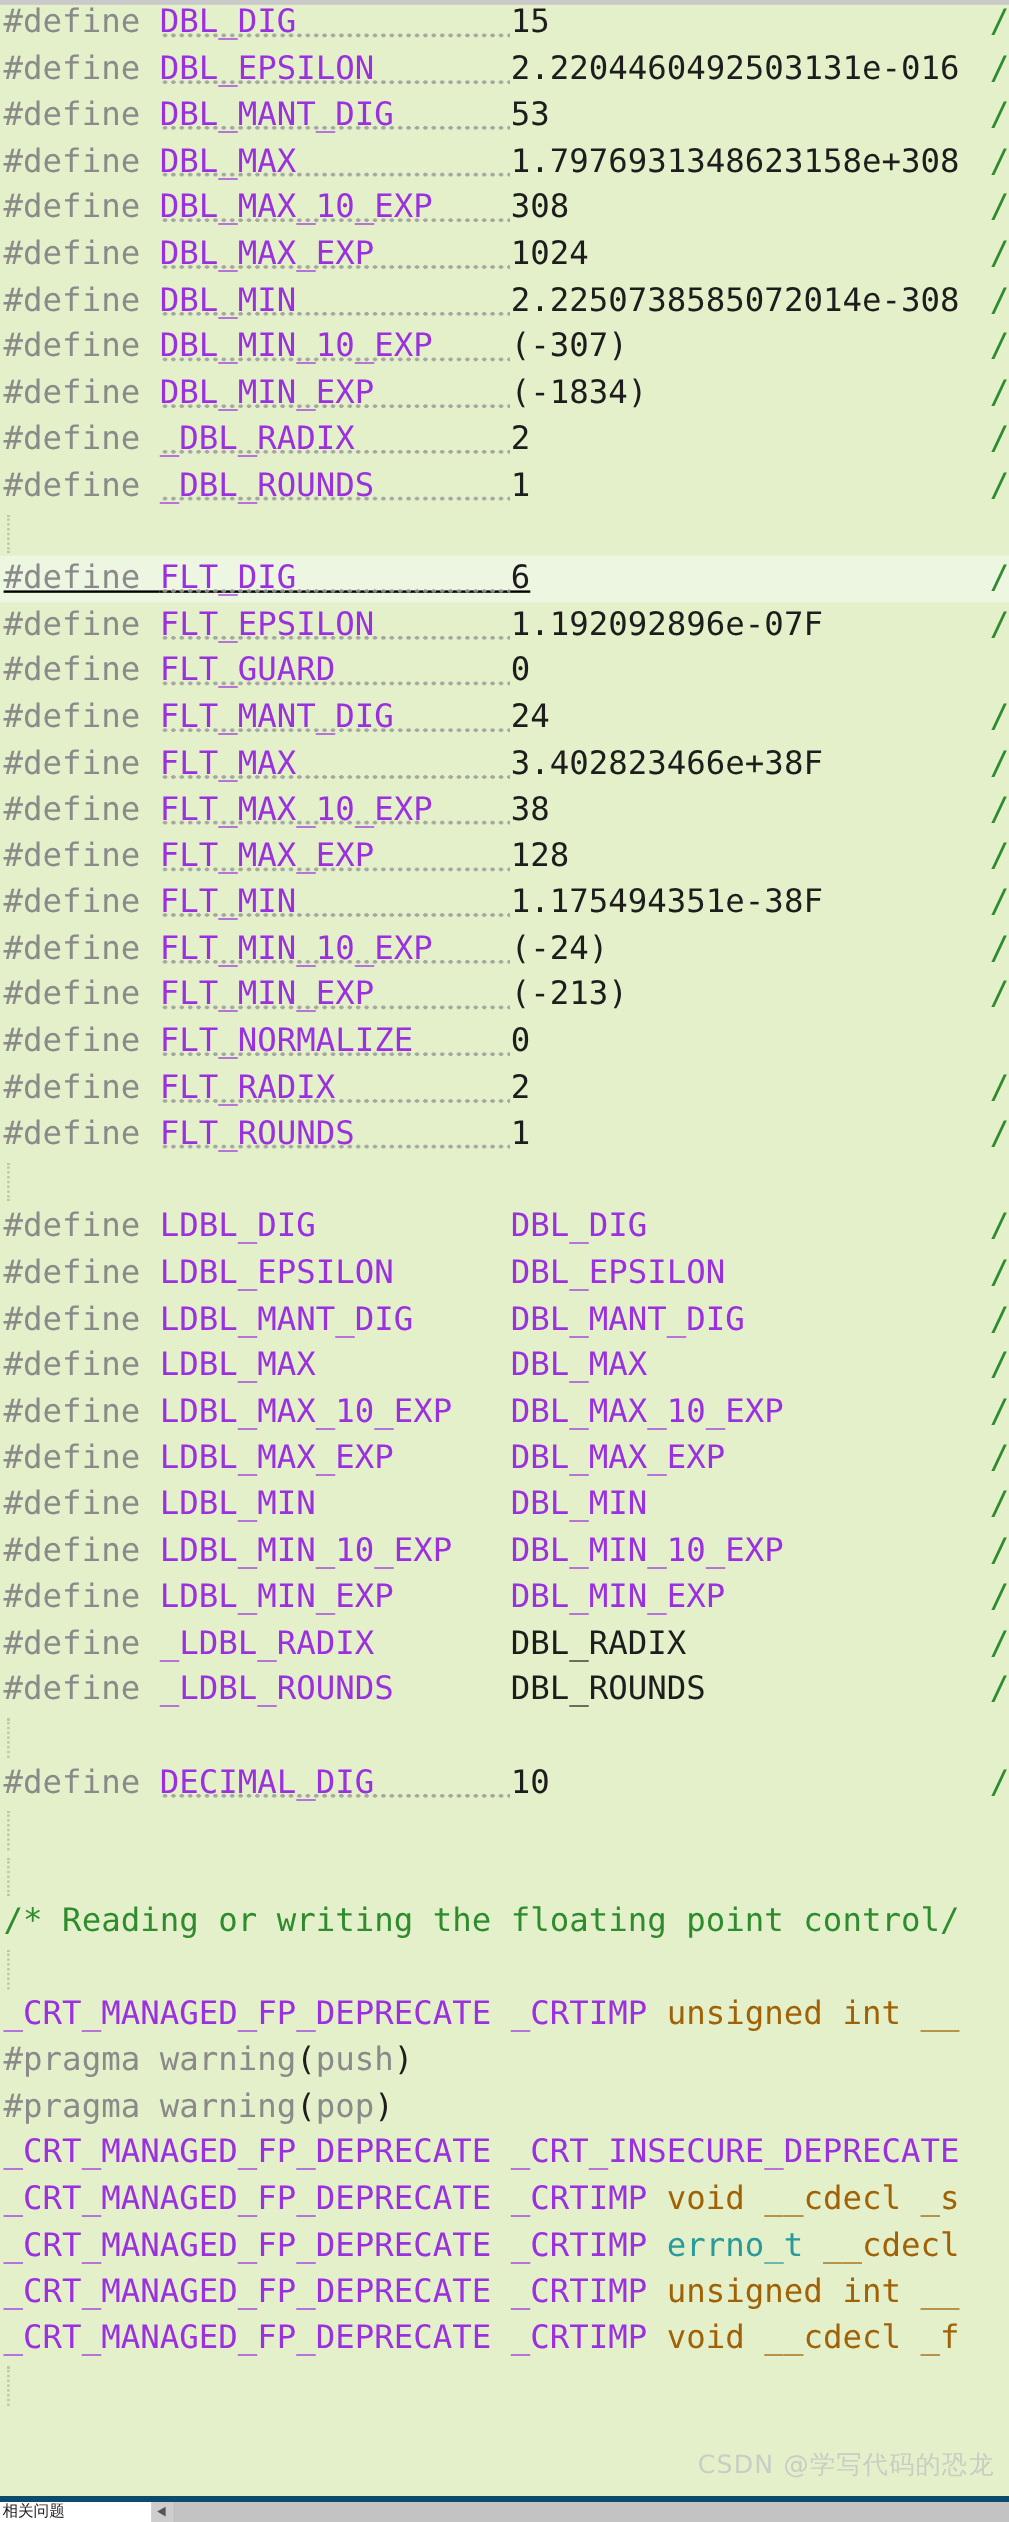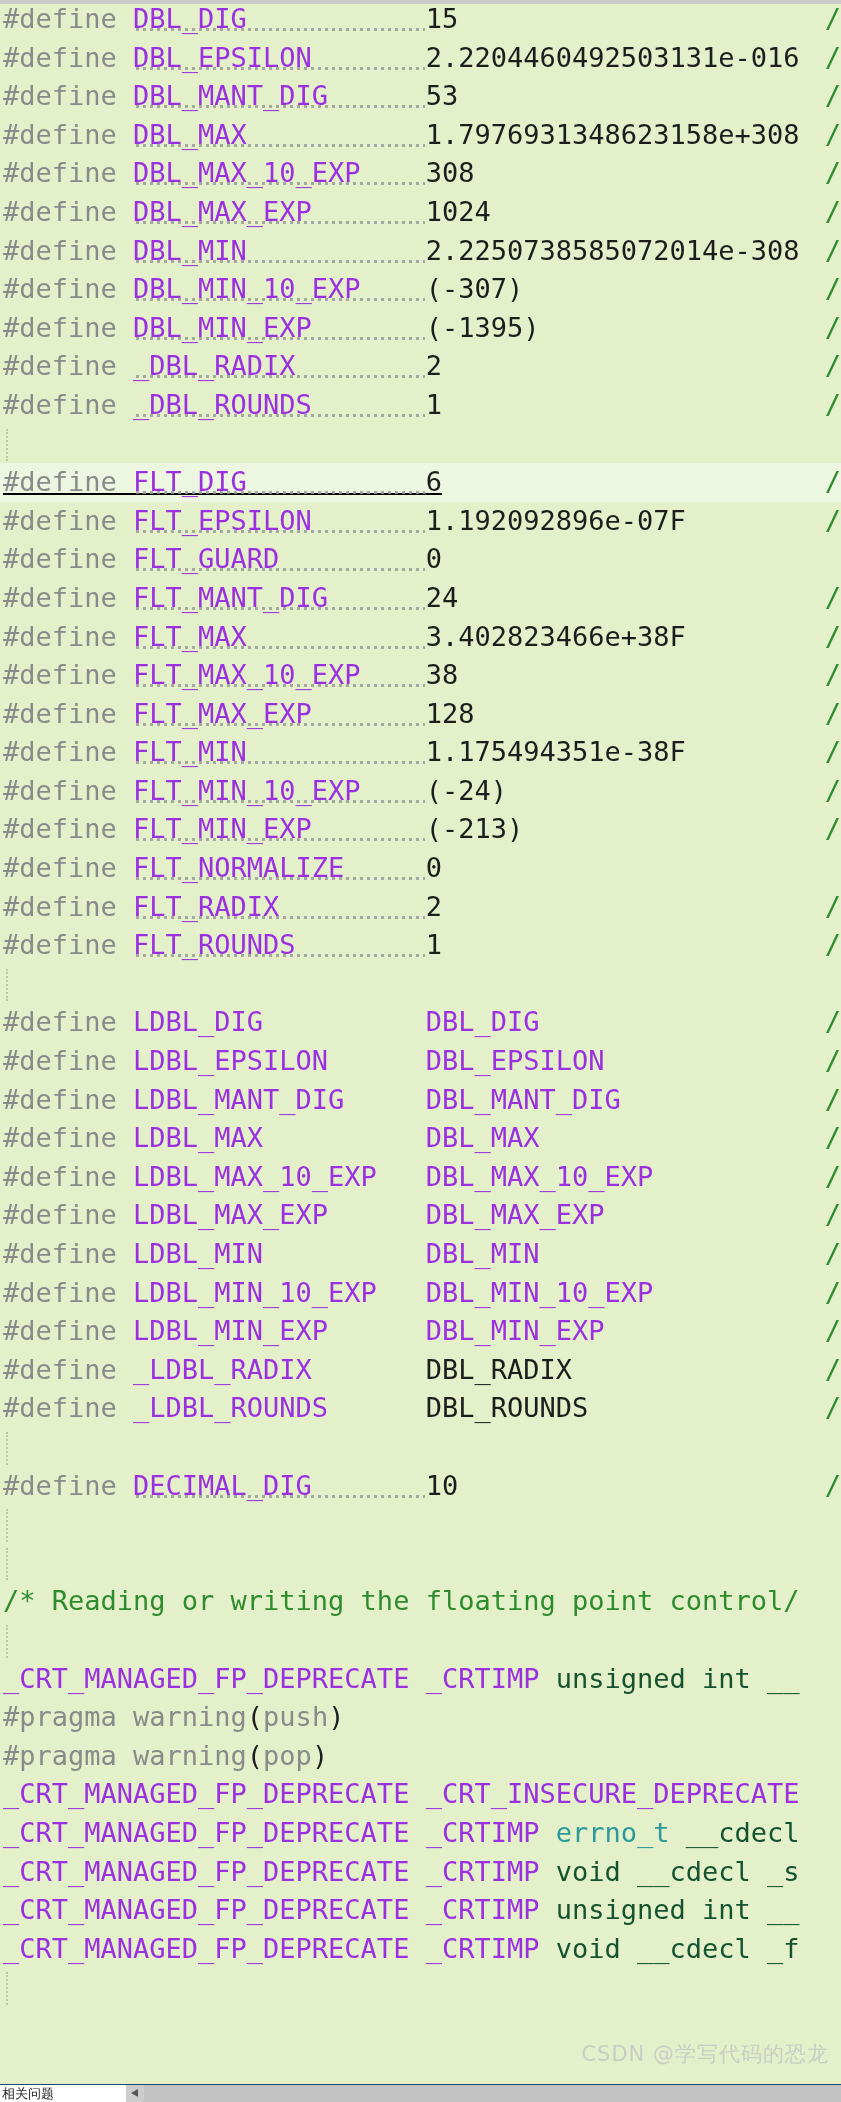--- a/index.html
+++ b/index.html
@@ -47,21 +47,21 @@
   }
   .line.current {
     background: #edf6e1;
     text-decoration: underline;
   }
   
   .tok-pp    { color: #8a8a8a; }            
   .tok-macro { color: #9b30e0; }            
   .tok-num   { color: #1d1d1d; }
   .tok-comment { color: #2e8b2e; }          
-  .tok-keyword { color: #14532d; }          
+  .tok-keyword { color: #a16207; }          
   .tok-type  { color: #2a9a9a; }            
   .tok-punct { color: #1d1d1d; }
 
   
   .squig {
     position: relative;
   }
   .squig::after {
     content: "";
     position: absolute;
@@ -98,21 +98,21 @@
   
   .bottom-bar {
     position: absolute;
     left: 0; bottom: 0;
     width: 841px;
     height: 17px;
     background: #f2f2f2;
     display: flex;
     align-items: stretch;
     z-index: 7;
-    border-top: 1px solid #0c4a6e;
+    border-top: 5px solid #0c4a6e;
   }
   .bottom-tab {
     width: 126px;
     background: #ffffff;
     color: #222;
     font-family: "DejaVu Sans", "Liberation Sans", sans-serif;
     font-size: 13px;
     line-height: 17px;
     padding-left: 2px;
     box-sizing: border-box;
@@ -165,21 +165,21 @@
 
   <div class="code-area" id="code-area">
       <div class="line"><span class="tok-pp">#define </span><span class="tok-macro squig">DBL_DIG           </span><span class="tok-num">15</span><span class="tok-comment" style="position: absolute; right: 0px;">/</span></div>
       <div class="line"><span class="tok-pp">#define </span><span class="tok-macro squig">DBL_EPSILON       </span><span class="tok-num">2.2204460492503131e-016</span><span class="tok-comment" style="position: absolute; right: 0px;">/</span></div>
       <div class="line"><span class="tok-pp">#define </span><span class="tok-macro squig">DBL_MANT_DIG      </span><span class="tok-num">53</span><span class="tok-comment" style="position: absolute; right: 0px;">/</span></div>
       <div class="line"><span class="tok-pp">#define </span><span class="tok-macro squig">DBL_MAX           </span><span class="tok-num">1.7976931348623158e+308</span><span class="tok-comment" style="position: absolute; right: 0px;">/</span></div>
       <div class="line"><span class="tok-pp">#define </span><span class="tok-macro squig">DBL_MAX_10_EXP    </span><span class="tok-num">308</span><span class="tok-comment" style="position: absolute; right: 0px;">/</span></div>
       <div class="line"><span class="tok-pp">#define </span><span class="tok-macro squig">DBL_MAX_EXP       </span><span class="tok-num">1024</span><span class="tok-comment" style="position: absolute; right: 0px;">/</span></div>
       <div class="line"><span class="tok-pp">#define </span><span class="tok-macro squig">DBL_MIN           </span><span class="tok-num">2.2250738585072014e-308</span><span class="tok-comment" style="position: absolute; right: 0px;">/</span></div>
       <div class="line"><span class="tok-pp">#define </span><span class="tok-macro squig">DBL_MIN_10_EXP    </span><span class="tok-num">(-307)</span><span class="tok-comment" style="position: absolute; right: 0px;">/</span></div>
-      <div class="line"><span class="tok-pp">#define </span><span class="tok-macro squig">DBL_MIN_EXP       </span><span class="tok-num">(-1395)</span><span class="tok-comment" style="position: absolute; right: 0px;">/</span></div>
+      <div class="line"><span class="tok-pp">#define </span><span class="tok-macro squig">DBL_MIN_EXP       </span><span class="tok-num">(-1834)</span><span class="tok-comment" style="position: absolute; right: 0px;">/</span></div>
       <div class="line"><span class="tok-pp">#define </span><span class="tok-macro squig">_DBL_RADIX        </span><span class="tok-num">2</span><span class="tok-comment" style="position: absolute; right: 0px;">/</span></div>
       <div class="line"><span class="tok-pp">#define </span><span class="tok-macro squig">_DBL_ROUNDS       </span><span class="tok-num">1</span><span class="tok-comment" style="position: absolute; right: 0px;">/</span></div>
       <div class="line"><span class="guide"></span> </div>
       <div class="line current"><span class="tok-pp">#define </span><span class="tok-macro squig">FLT_DIG           </span><span class="tok-num">6</span><span class="tok-comment" style="position: absolute; right: 0px;">/</span></div>
       <div class="line"><span class="tok-pp">#define </span><span class="tok-macro squig">FLT_EPSILON       </span><span class="tok-num">1.192092896e-07F</span><span class="tok-comment" style="position: absolute; right: 0px;">/</span></div>
       <div class="line"><span class="tok-pp">#define </span><span class="tok-macro squig">FLT_GUARD         </span><span class="tok-num">0</span></div>
       <div class="line"><span class="tok-pp">#define </span><span class="tok-macro squig">FLT_MANT_DIG      </span><span class="tok-num">24</span><span class="tok-comment" style="position: absolute; right: 0px;">/</span></div>
       <div class="line"><span class="tok-pp">#define </span><span class="tok-macro squig">FLT_MAX           </span><span class="tok-num">3.402823466e+38F</span><span class="tok-comment" style="position: absolute; right: 0px;">/</span></div>
       <div class="line"><span class="tok-pp">#define </span><span class="tok-macro squig">FLT_MAX_10_EXP    </span><span class="tok-num">38</span><span class="tok-comment" style="position: absolute; right: 0px;">/</span></div>
       <div class="line"><span class="tok-pp">#define </span><span class="tok-macro squig">FLT_MAX_EXP       </span><span class="tok-num">128</span><span class="tok-comment" style="position: absolute; right: 0px;">/</span></div>
@@ -204,22 +204,22 @@
       <div class="line"><span class="guide"></span> </div>
       <div class="line"><span class="tok-pp">#define </span><span class="tok-macro squig">DECIMAL_DIG       </span><span class="tok-num">10</span><span class="tok-comment" style="position: absolute; right: 0px;">/</span></div>
       <div class="line"><span class="guide"></span> </div>
       <div class="line"><span class="guide"></span> </div>
       <div class="line"><span class="tok-comment">/* Reading or writing the floating point control/</span></div>
       <div class="line"><span class="guide"></span> </div>
       <div class="line"><span class="tok-macro">_CRT_MANAGED_FP_DEPRECATE _CRTIMP </span><span class="tok-keyword">unsigned int</span><span class="tok-keyword"> __</span></div>
       <div class="line"><span class="tok-pp">#pragma warning</span><span class="tok-punct">(</span><span class="tok-pp">push</span><span class="tok-punct">)</span></div>
       <div class="line"><span class="tok-pp">#pragma warning</span><span class="tok-punct">(</span><span class="tok-pp">pop</span><span class="tok-punct">)</span></div>
       <div class="line"><span class="tok-macro">_CRT_MANAGED_FP_DEPRECATE _CRT_INSECURE_DEPRECATE</span></div>
+      <div class="line"><span class="tok-macro">_CRT_MANAGED_FP_DEPRECATE _CRTIMP </span><span class="tok-keyword">void</span><span class="tok-keyword"> __cdecl _s</span></div>
       <div class="line"><span class="tok-macro">_CRT_MANAGED_FP_DEPRECATE _CRTIMP </span><span class="tok-type">errno_t</span><span class="tok-keyword"> __cdecl</span></div>
-      <div class="line"><span class="tok-macro">_CRT_MANAGED_FP_DEPRECATE _CRTIMP </span><span class="tok-keyword">void</span><span class="tok-keyword"> __cdecl _s</span></div>
       <div class="line"><span class="tok-macro">_CRT_MANAGED_FP_DEPRECATE _CRTIMP </span><span class="tok-keyword">unsigned int</span><span class="tok-keyword"> __</span></div>
       <div class="line"><span class="tok-macro">_CRT_MANAGED_FP_DEPRECATE _CRTIMP </span><span class="tok-keyword">void</span><span class="tok-keyword"> __cdecl _f</span></div>
       <div class="line"><span class="guide"></span> </div>
       <div class="line"></div>
     </div>
 
   <div class="watermark">CSDN @学写代码的恐龙</div>
 
   <div class="gray-base"></div>
 

